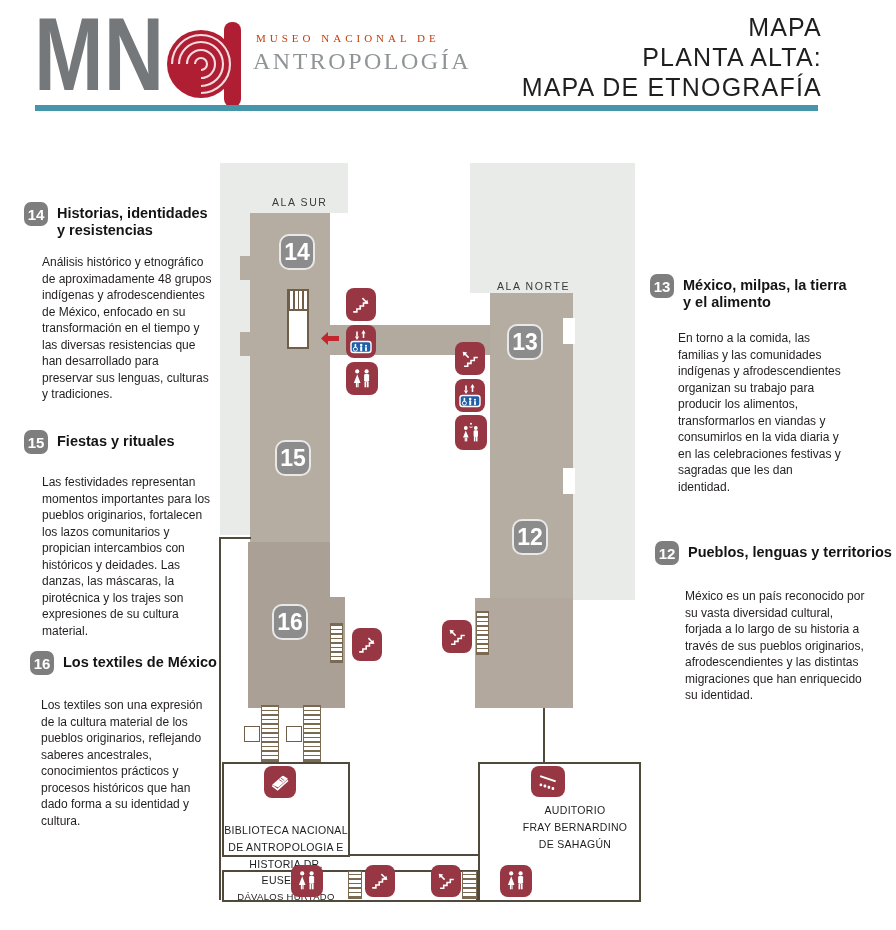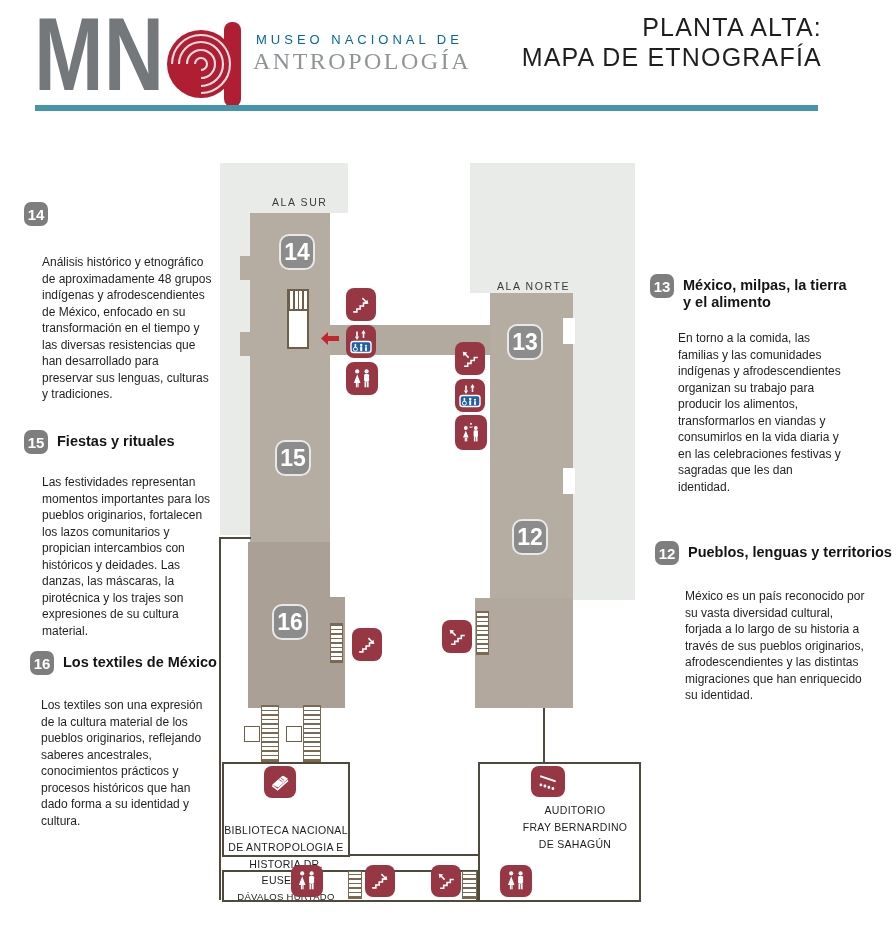--- a/index.html
+++ b/index.html
@@ -20,21 +20,21 @@
   .sec-head{display:flex;gap:9px;align-items:flex-start}
   .sec-title{font-size:14.5px;font-weight:bold;color:#141414;line-height:1.2;padding-top:3px}
   .sec-body{font-size:12px;line-height:1.38;color:#221e1f}
   .wing-label{font-size:10.5px;letter-spacing:1.6px;color:#3a3a3a;font-weight:500;white-space:nowrap}
   .hatch-h{background:repeating-linear-gradient(0deg,#7a6a52 0 1.5px,#fff 1.5px 4.5px);border:1.5px solid #7a6a52;box-sizing:border-box}
   .bbox{background:#fff;border:2px solid #4f4a3c;box-sizing:border-box}
   .bline{background:#4f4a3c}
   .libtxt{font-size:10.5px;letter-spacing:.3px;color:#1d1d1d;text-align:center;line-height:1.6;font-weight:500}
   .libtxt .sm{font-size:9.5px;display:block}
   .ptitle{text-align:right;color:#1f1f1f;letter-spacing:1.2px;font-size:25px;line-height:30px;font-weight:400}
-  .logoname1{font-family:Liberation Sans, sans-serif;font-size:13px;letter-spacing:4px;color:#0369a1}
+  .logoname1{font-family:Liberation Serif, serif;font-size:11px;letter-spacing:4px;color:#c2410c}
   .logoname2{font-family:"Liberation Serif",serif;font-size:24px;letter-spacing:2.5px;color:#8f9496}
   .teal{background:#4595ab}
 </style>
 </head>
 <body>
 
 <svg width="0" height="0" style="position:absolute" aria-hidden="true">
   <defs>
     <symbol id="ic-stairs-down" viewBox="0 0 24 24">
       <path d="M3.5 19.5 h4 v-3.2 h3.6 v-3.2 h3.6 v-3.2 h3.8" fill="none" stroke="#fff" stroke-width="1.7"></path>
@@ -110,28 +110,30 @@
         <path d="M163 58 m-22,0 a22 22 0 1 1 22 22"></path>
         <path d="M163 58 m-29,0 a29 29 0 1 1 29 29"></path>
       </g>
     </g>
   </svg>
 </div>
 <div class="abs logoname1" style="left:256px;top:32px">MUSEO NACIONAL DE</div>
 <div class="abs logoname2" style="left:253px;top:48px">ANTROPOLOGÍA</div>
 
 <div class="abs" style="right:74px;top:12px">
+  <div class="ptitle">MAPA</div>
   <div class="ptitle">PLANTA ALTA:</div>
   <div class="ptitle">MAPA DE ETNOGRAFÍA</div>
 </div>
 
 <div class="abs teal" style="left:35px;top:105px;width:783px;height:6px"></div>
 
 <div class="abs sec-head" style="left:24px;top:202px">
   <div class="sbadge">14</div>
+  <div class="sec-title" style="max-width:158px">Historias, identidades y resistencias</div>
 </div>
 <div class="abs sec-body" style="left:42px;top:254px;width:170px">Análisis histórico y etnográfico de aproximadamente 48 grupos indígenas y afrodescendientes de México, enfocado en su transformación en el tiempo y las diversas resistencias que han desarrollado para preservar sus lenguas, culturas y tradiciones.</div>
 
 <div class="abs sec-head" style="left:24px;top:430px">
   <div class="sbadge">15</div>
   <div class="sec-title">Fiestas y rituales</div>
 </div>
 <div class="abs sec-body" style="left:42px;top:474px;width:172px">Las festividades representan momentos importantes para los pueblos originarios, fortalecen los lazos comunitarios y propician intercambios con históricos y deidades. Las danzas, las máscaras, la pirotécnica y los trajes son expresiones de su cultura material.</div>
 
 <div class="abs sec-head" style="left:30px;top:651px">

